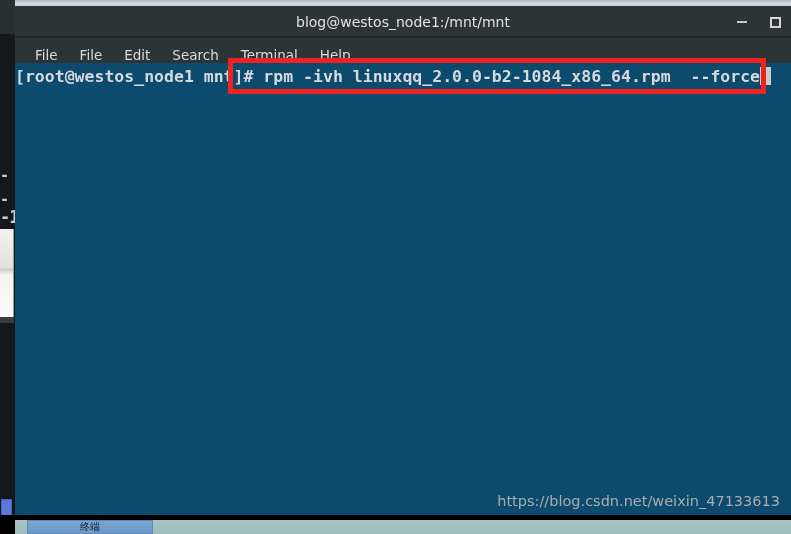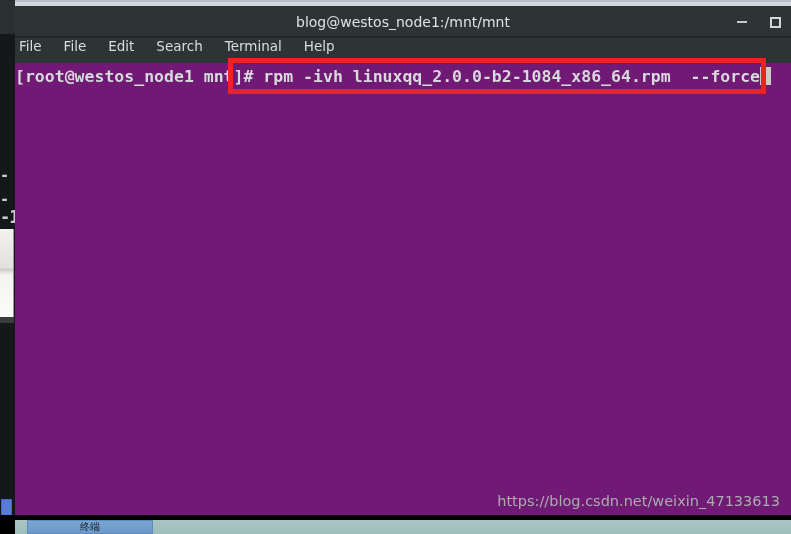--- a/index.html
+++ b/index.html
@@ -133,39 +133,39 @@
   .maximize-glyph {
     width: 11px; height: 11px;
     border: 2px solid #d3d7d7;
     display: block;
   }
 
   .menubar {
     position: relative;
     height: 25px;
     background: #2e3336;
-    padding-left: 4px;
+    padding-left: 20px;
     display: flex;
-    align-items: flex-start;
+    align-items: flex-end;
     gap: 0px;
   }
   .menu-item {
     color: #d9dcdc;
     font-family: "DejaVu Sans", sans-serif;
     font-size: 13.5px;
     padding: 0 11px 0 0;
     margin-right: 11px;
     cursor: default;
     white-space: nowrap;
   }
 
   .terminal-body {
     position: relative;
     height: 452px;
-    background: #701a75;
+    background: #0c4a6e;
     overflow: hidden;
   }
 
   .term-line {
     position: absolute;
     left: 0px; top: 3px;
     white-space: pre;
     font-family: "DejaVu Sans Mono", monospace;
     font-size: 16.5px;
     line-height: 22px;

